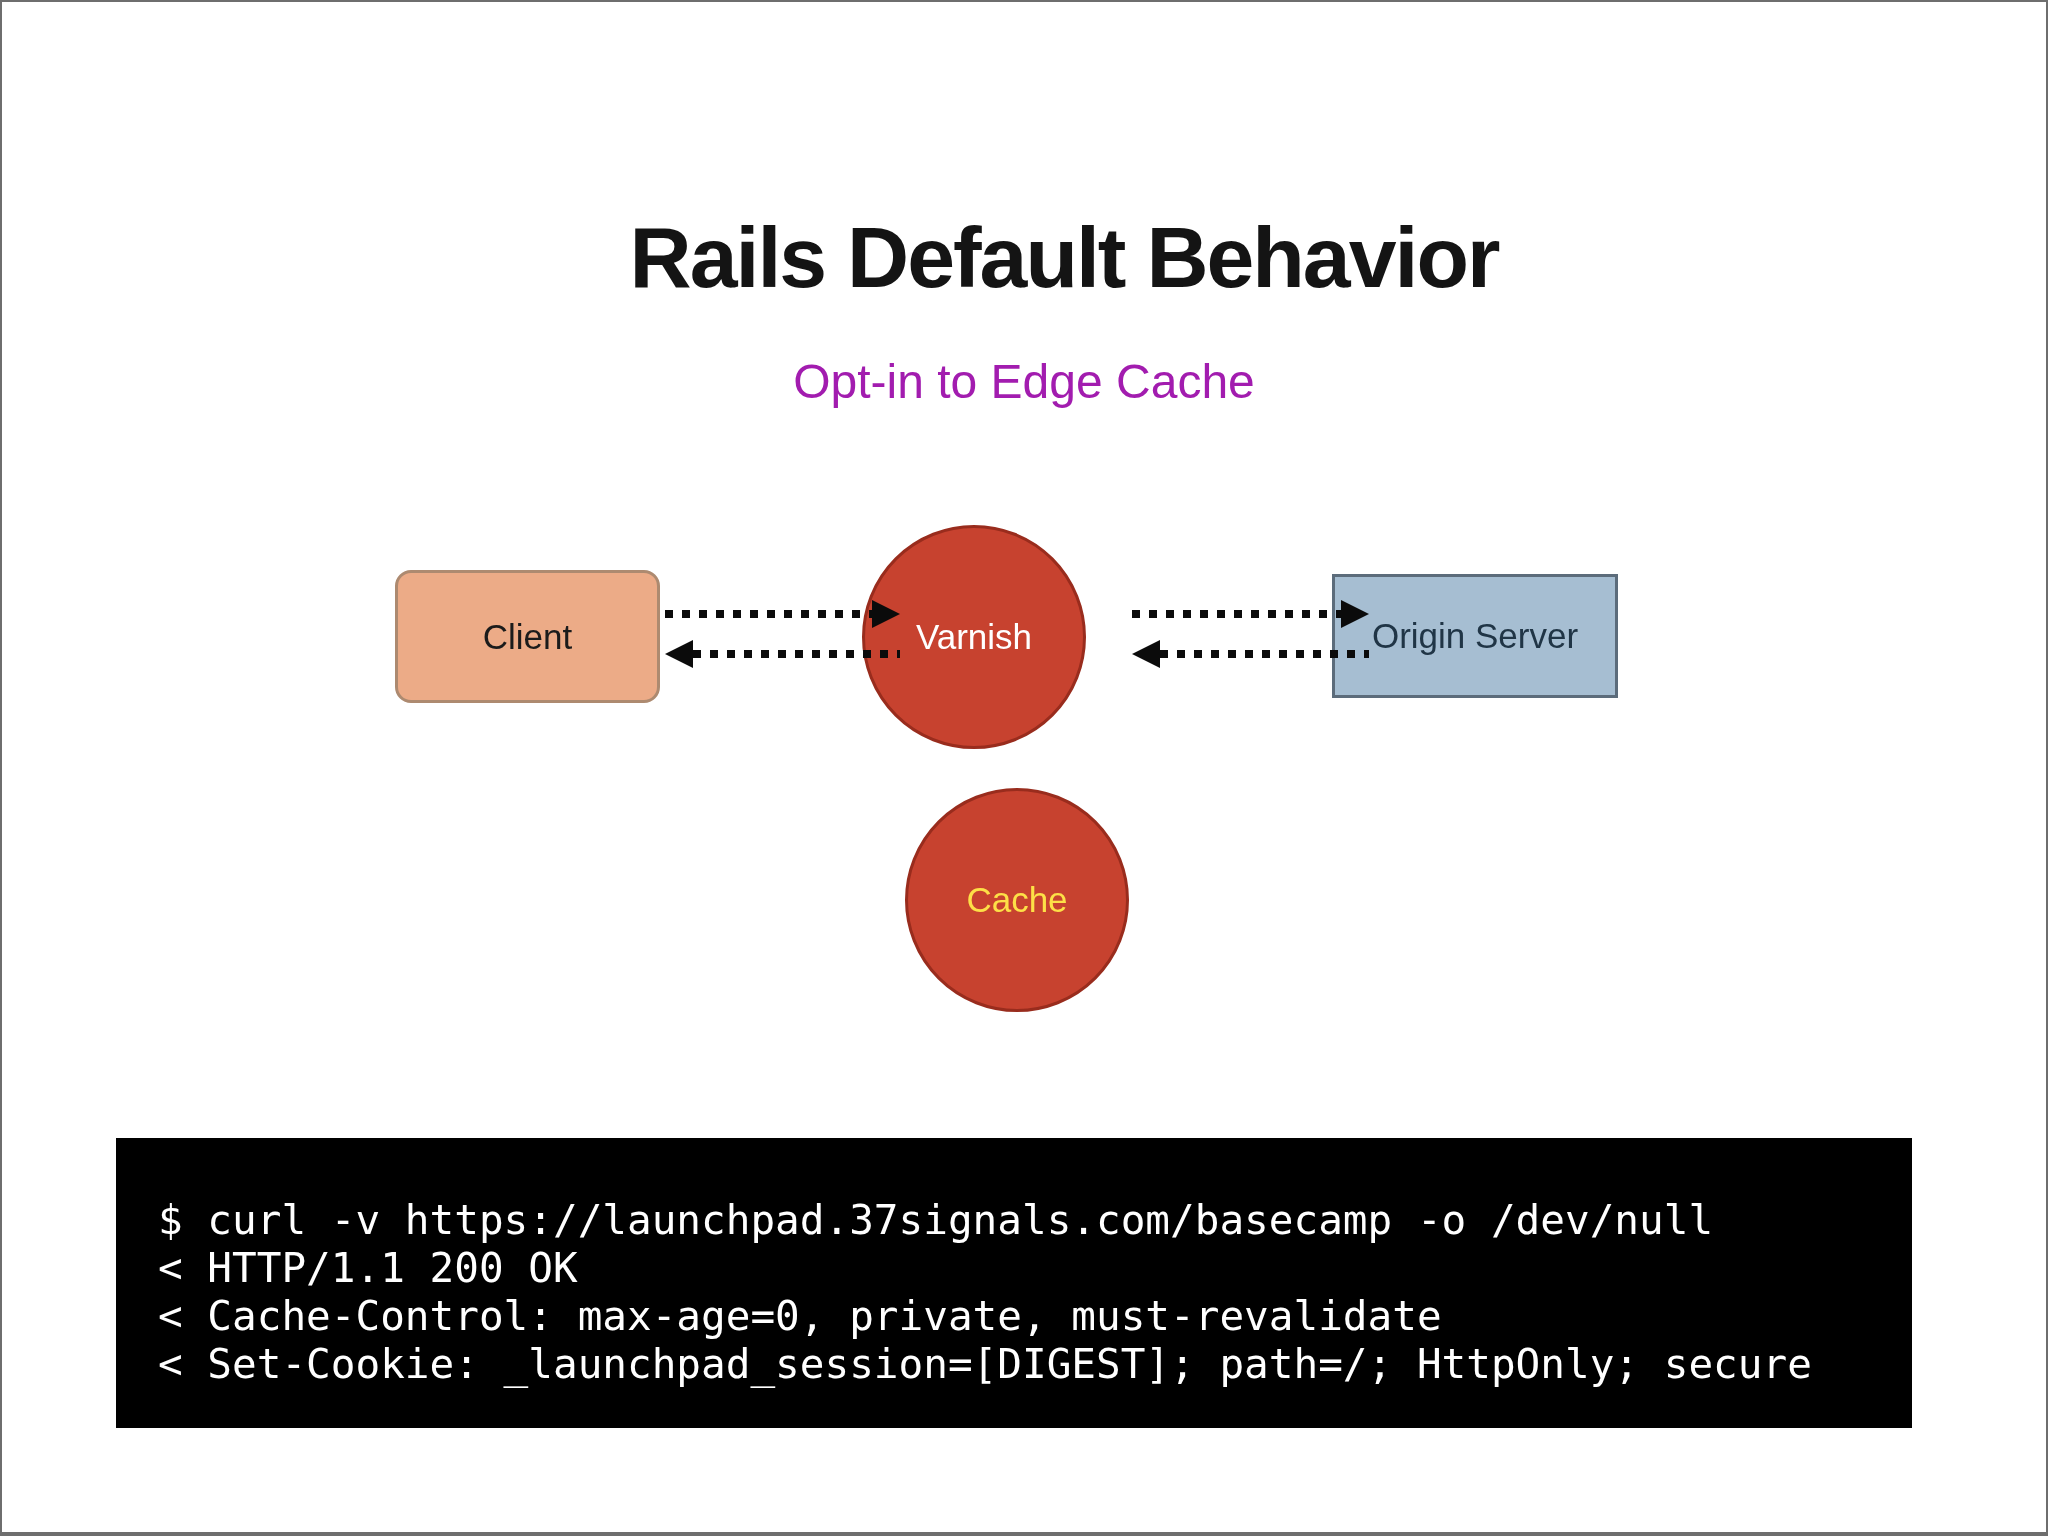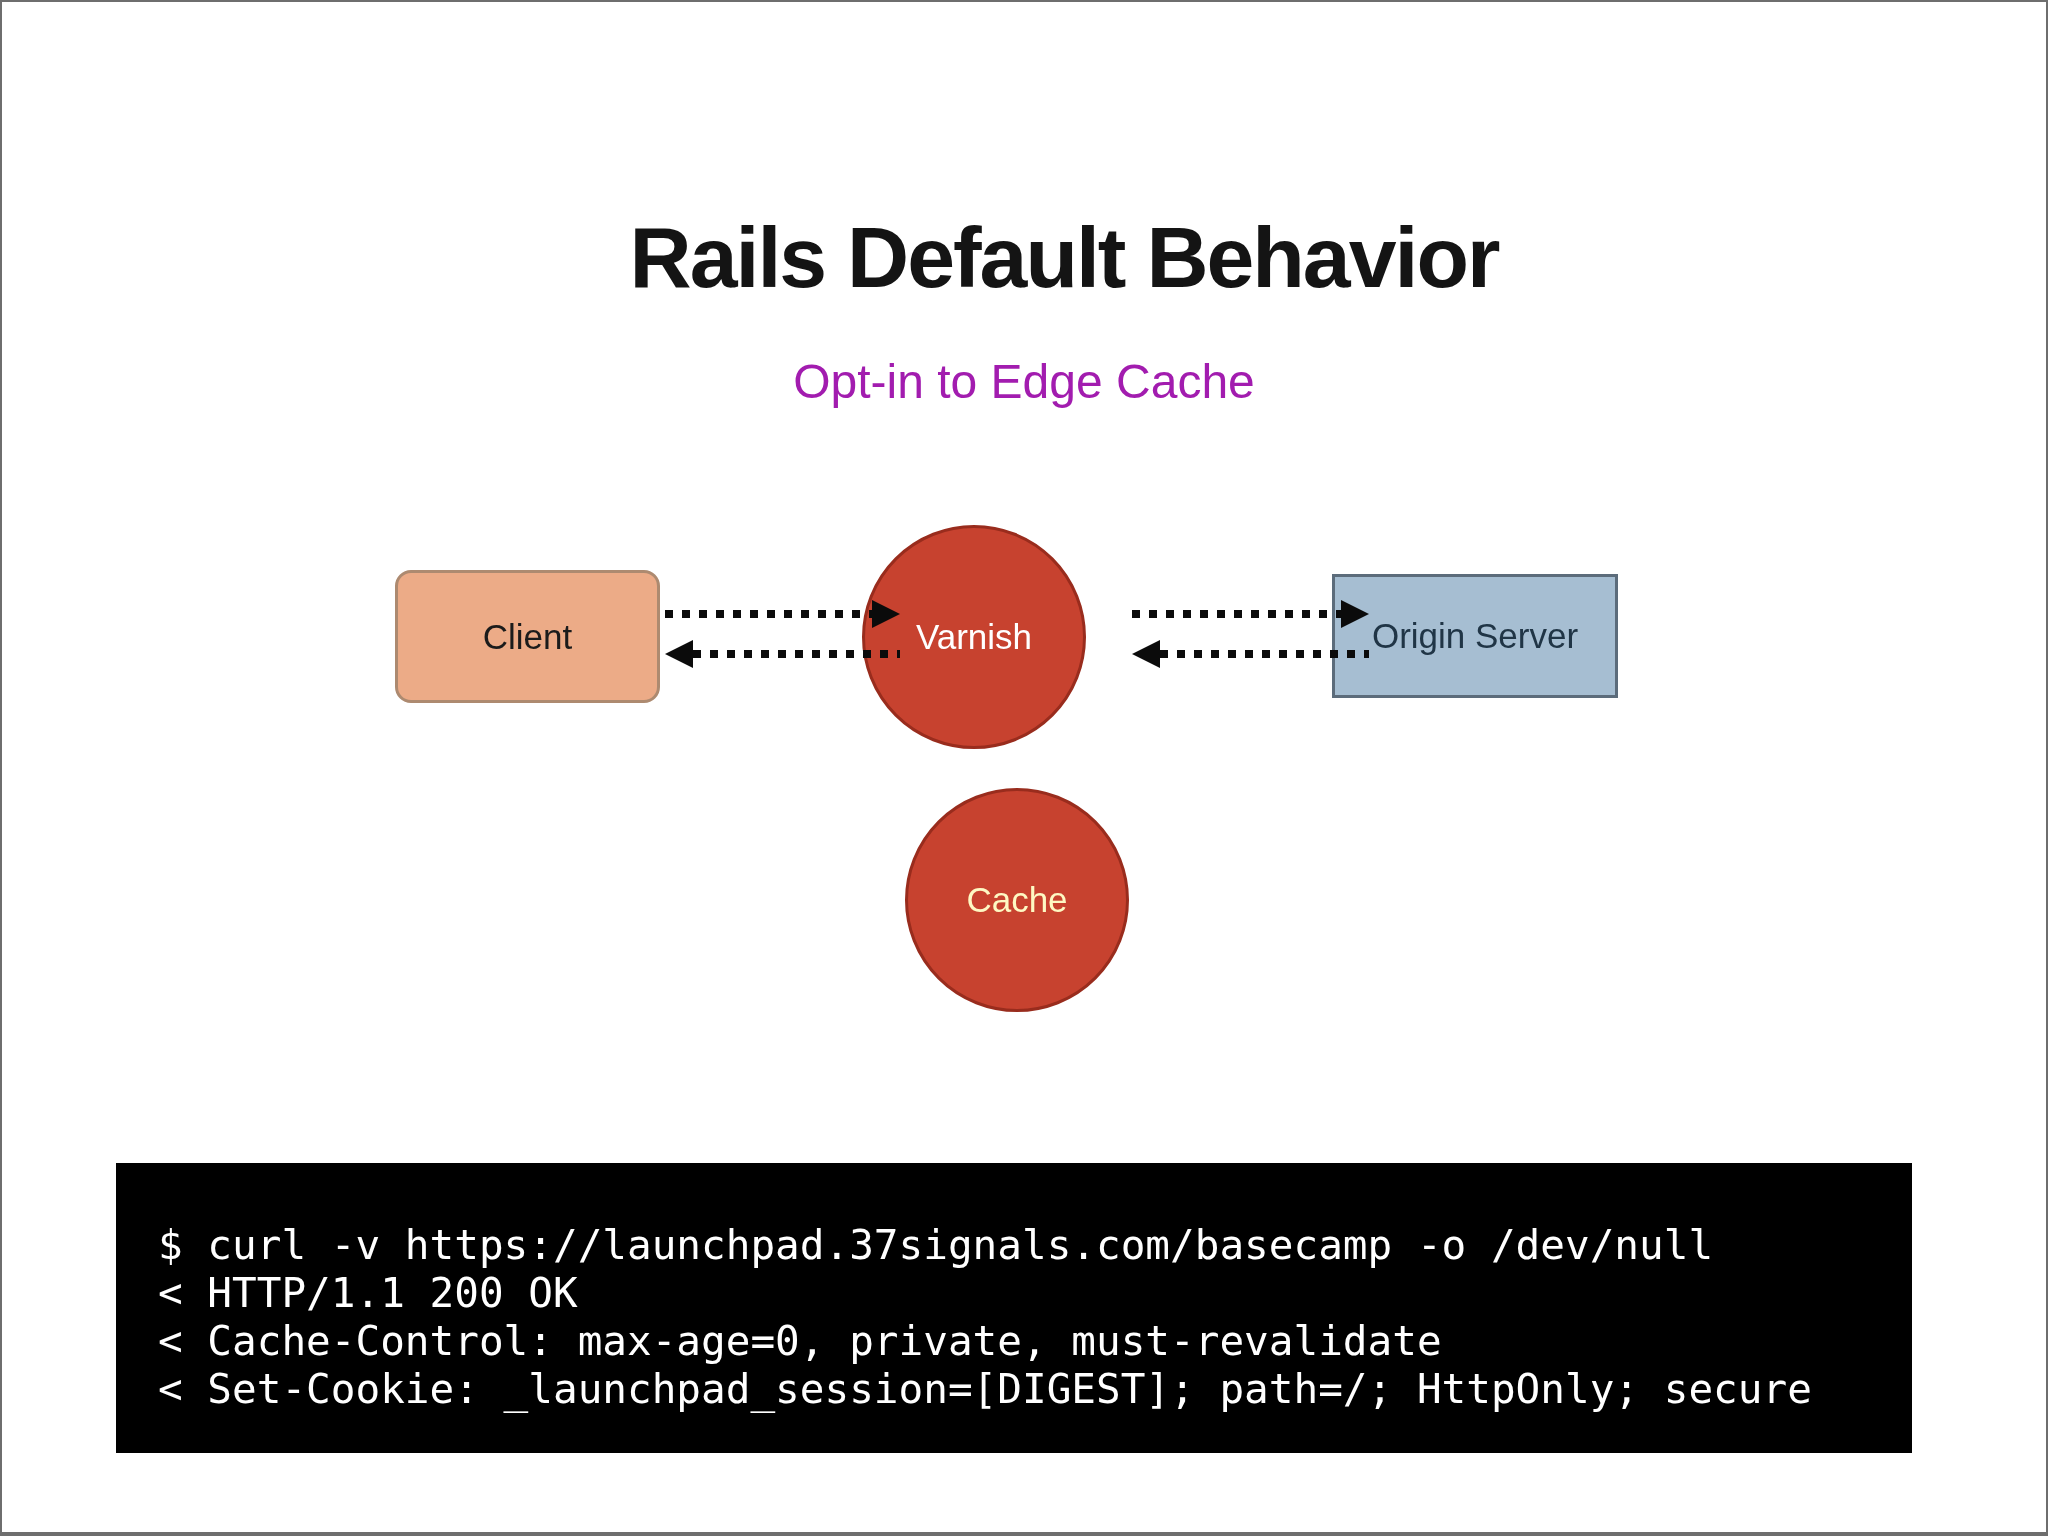--- a/index.html
+++ b/index.html
@@ -75,21 +75,21 @@
     background: #A6BED2;
     border: 3px solid #5C6C7B;
     color: #203546;
   }
   .node-cache {
     left: 903px; top: 786px;
     width: 224px; height: 224px;
     background: #C7422F;
     border: 3px solid #992C1D;
     border-radius: 50%;
-    color: #fef9c3;
+    color: #fde047;
   }
 
   
   .arrow {
     position: absolute;
     height: 28px;
   }
   .arrow .line {
     position: absolute;
     top: 10px;
@@ -115,21 +115,20 @@
   .arrow-ov { left: 1130px; top: 638px; width: 237px; }
 
   
   .terminal {
     position: absolute;
     left: 114px; top: 1136px;
     width: 1796px; height: 290px;
     box-sizing: border-box;
     background: #000000;
     padding: 58px 20px 35px 42px;
-    margin-top: 25px;
   }
   .terminal .tline {
     font-family: "DejaVu Sans Mono", "Liberation Mono", monospace;
     font-size: 41px;
     line-height: 48px;
     color: #ffffff;
     white-space: pre;
   }
 </style>
 </head>

